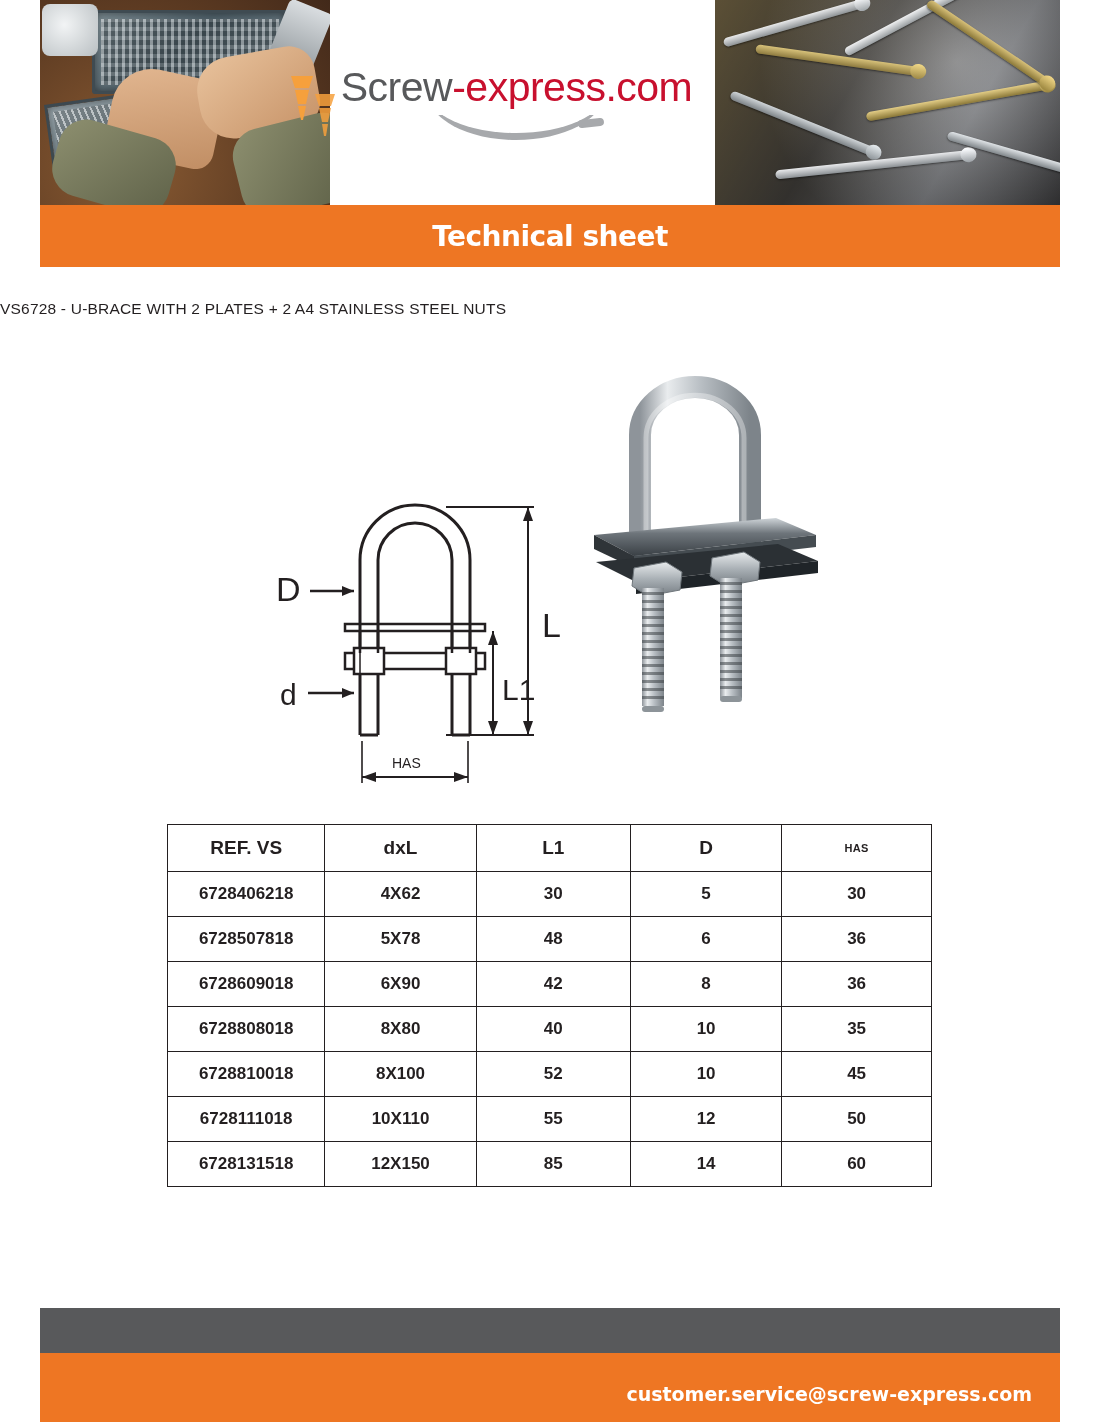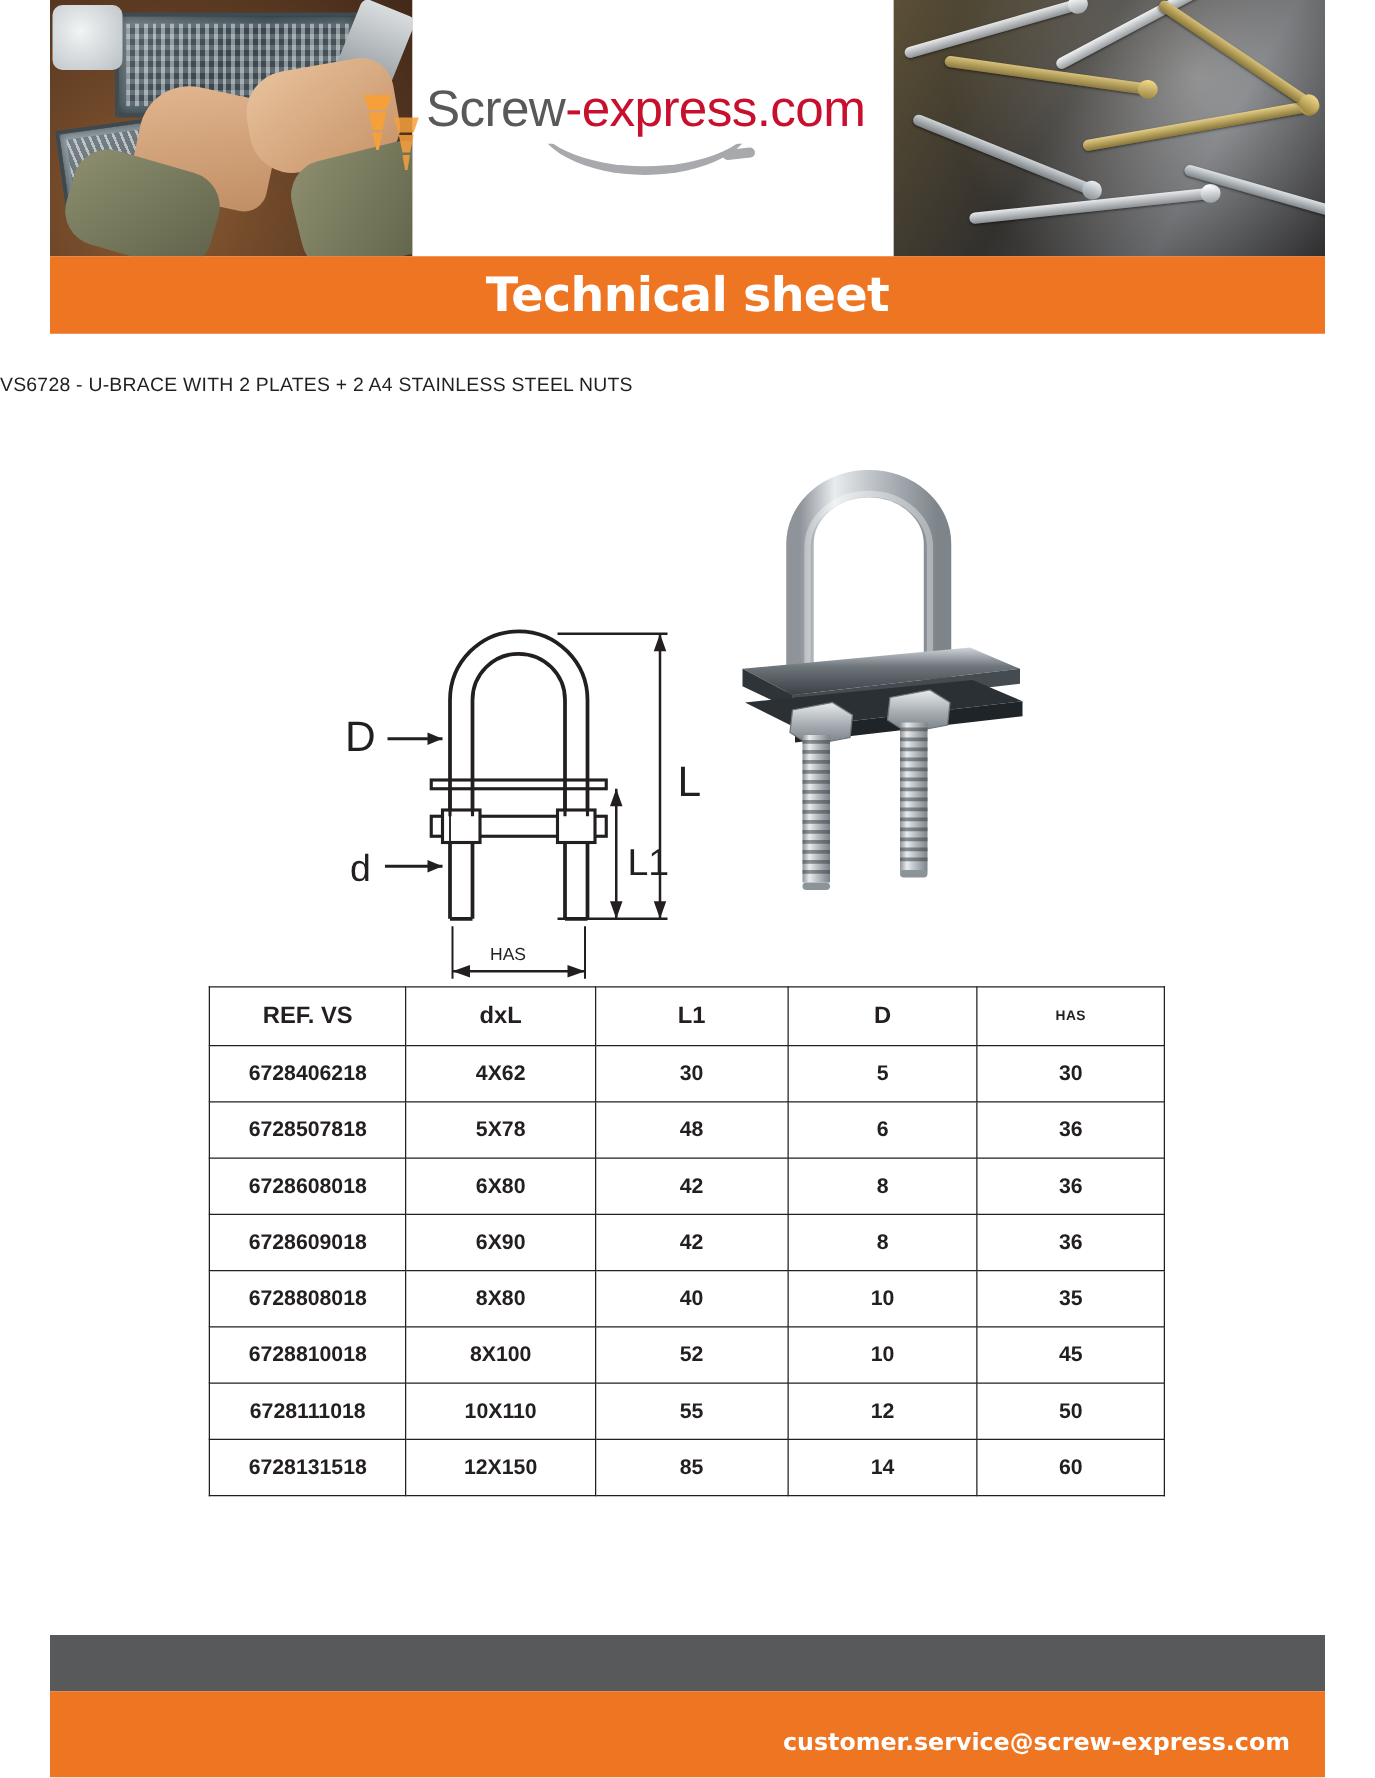--- a/index.html
+++ b/index.html
@@ -191,21 +191,21 @@
     top: 205px;
     width: 1020px;
     height: 62px;
     background: #ee7623;
     display: flex;
     align-items: center;
     justify-content: center;
   }
   .title-band .t {
     color: #ffffff;
-    font-size: 38px;
+    font-size: 28px;
     font-weight: bold;
     font-family: "DejaVu Sans", sans-serif;
     letter-spacing: -0.5px;
   }
 
   
   .product-caption {
     position: absolute;
     left: 0; top: 300px;
     width: 1100px;
@@ -235,20 +235,21 @@
   .table-wrap {
     position: absolute;
     left: 167px;
     top: 789px;
     width: 765px;
   }
   table.spec {
     border-collapse: collapse;
     width: 100%;
     table-layout: fixed;
+    margin-top: 35px;
   }
   table.spec td, table.spec th {
     border: 1.5px solid #231f20;
     text-align: center;
     height: 42px;
     font-size: 17px;
     color: #231f20;
     font-weight: bold;
   }
   table.spec thead th {
@@ -493,27 +494,20 @@
         <td>30</td>
       </tr>
       <tr>
         <td>6728507818</td>
         <td>5X78</td>
         <td>48</td>
         <td>6</td>
         <td>36</td>
       </tr>
       <tr>
-        <td>6728608018</td>
-        <td>6X80</td>
-        <td>42</td>
-        <td>8</td>
-        <td>36</td>
-      </tr>
-      <tr>
         <td>6728609018</td>
         <td>6X90</td>
         <td>42</td>
         <td>8</td>
         <td>36</td>
       </tr>
       <tr>
         <td>6728808018</td>
         <td>8X80</td>
         <td>40</td>

